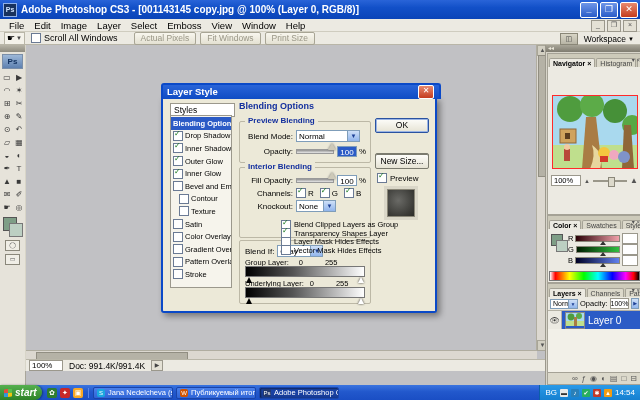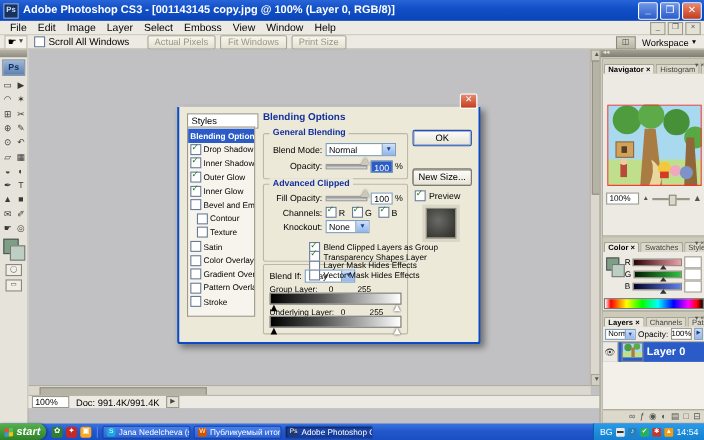--- a/index.html
+++ b/index.html
@@ -257,20 +257,21 @@
     <div class="thumb"></div>
   </div>
   <div id="statusbar">
     <span id="status-zoom">100%</span>
     <span>Doc: 991.4K/991.4K</span>
     <span id="status-arrow">▶</span>
   </div>
 </div>
 
 <div class="abs" id="dialog">
+  <div id="dlg-title">Layer Style</div>
   <div id="dlg-close">✕</div>
 
   <div id="styles-header">Styles</div>
   <div id="styles-list">
       <div class="style-row sel">
         <span>Blending Options: Default</span>
       </div>
       <div class="style-row">
         <span class="cb on"></span>
         <span>Drop Shadow</span>
@@ -317,40 +318,40 @@
       </div>
       <div class="style-row">
         <span class="cb"></span>
         <span>Stroke</span>
       </div>
     </div>
 
   <div id="sec-title">Blending Options</div>
 
   <div class="gb" style="left:76px;top:24px;width:130px;height:40px">
-    <span class="legend">General Blending</span>
+    <span class="legend">Preview Blending</span>
   </div>
   <div class="frow" style="left:80px;top:33px;width:124px">
     <span class="rlabel" style="width:50px">Blend Mode:</span>
     <span class="dd" style="width:64px;margin-left:3px">
       <span>Normal</span>
       <span class="arr">▼</span>
     </span>
   </div>
   <div class="frow" style="left:80px;top:49px;width:124px">
     <span class="rlabel" style="width:50px">Opacity:</span>
     <span class="track" style="width:36px;margin-left:3px">
         <span class="sthumb"></span>
       </span>
     <span class="vbox sel" style="margin-left:3px">100</span>
     <span style="margin-left:2px">%</span>
   </div>
 
   <div class="gb" style="left:76px;top:70px;width:130px;height:69px">
-    <span class="legend">Advanced Clipped</span>
+    <span class="legend">Interior Blending</span>
   </div>
   <div class="frow" style="left:80px;top:78px;width:124px">
     <span class="rlabel" style="width:50px">Fill Opacity:</span>
     <span class="track" style="width:36px;margin-left:3px">
         <span class="sthumb"></span>
       </span>
     <span class="vbox" style="margin-left:3px">100</span>
     <span style="margin-left:2px">%</span>
   </div>
   <div class="frow" style="left:80px;top:91px;width:124px">
@@ -530,21 +531,21 @@
     <div id="layer-list">
         <div class="layer-item sel">
           <span class="eyebox">👁</span>
           <span class="lthumb"><svg width="18" height="13">
               <rect width="18" height="13" fill="#a9d9ee"></rect>
               <rect y="8" width="18" height="5" fill="#bfdf8d"></rect>
               <circle cx="5" cy="4" r="3.4" fill="#4f9c3e"></circle>
               <circle cx="13" cy="3" r="3" fill="#5cab48"></circle>
               <rect x="8" y="4" width="3" height="9" fill="#a97c44"></rect>
             </svg></span>
-          <span style="font-weight: bold;">Layer 0</span>
+          <span style="font-weight: normal;">Layer 0</span>
         </div>
       </div>
     <div id="layers-bottom">
         <span class="lbicon">∞</span>
         <span class="lbicon">ƒ</span>
         <span class="lbicon">◉</span>
         <span class="lbicon">◐</span>
         <span class="lbicon">▤</span>
         <span class="lbicon">□</span>
         <span class="lbicon">⊟</span>

